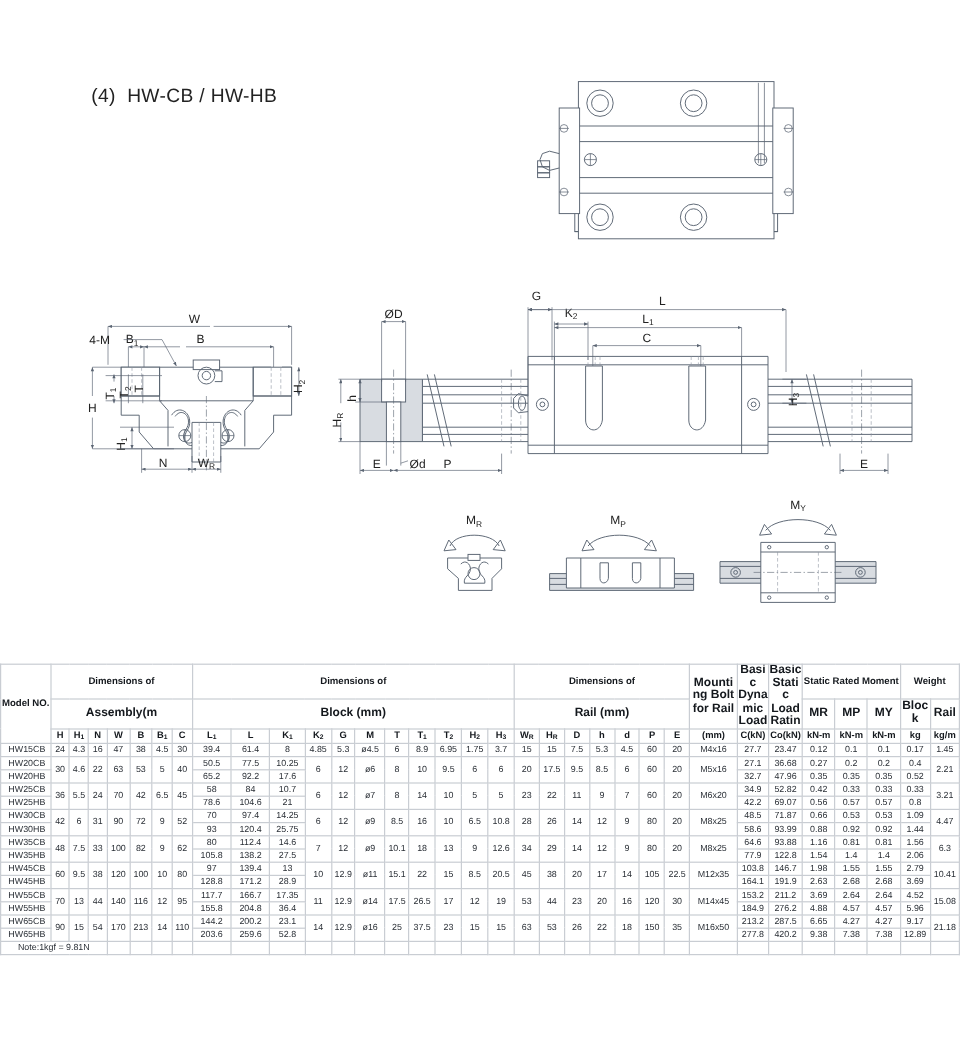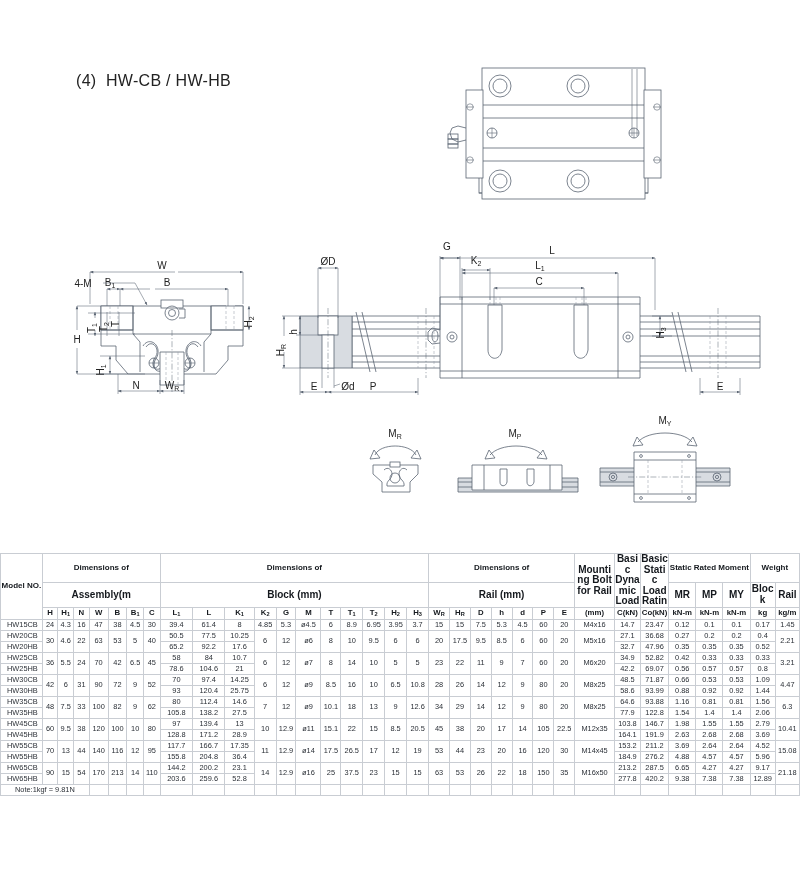--- a/index.html
+++ b/index.html
@@ -478,31 +478,31 @@
             <td rowspan="1">30</td>
             <td>39.4</td>
             <td>61.4</td>
             <td>8</td>
             <td rowspan="1">4.85</td>
             <td rowspan="1">5.3</td>
             <td rowspan="1">ø4.5</td>
             <td rowspan="1">6</td>
             <td rowspan="1">8.9</td>
             <td rowspan="1">6.95</td>
-            <td rowspan="1">3.95</td>
+            <td rowspan="1">1.75</td>
             <td rowspan="1">3.7</td>
             <td rowspan="1">15</td>
             <td rowspan="1">15</td>
             <td rowspan="1">7.5</td>
             <td rowspan="1">5.3</td>
             <td rowspan="1">4.5</td>
             <td rowspan="1">60</td>
             <td rowspan="1">20</td>
             <td rowspan="1">M4x16</td>
-            <td>14.7</td>
+            <td>27.7</td>
             <td>23.47</td>
             <td>0.12</td>
             <td>0.1</td>
             <td>0.1</td>
             <td>0.17</td>
             <td rowspan="1">1.45</td>
           </tr>
           <tr class="datarow">
             <td class="model">HW20CB</td>
             <td rowspan="2">30</td>

